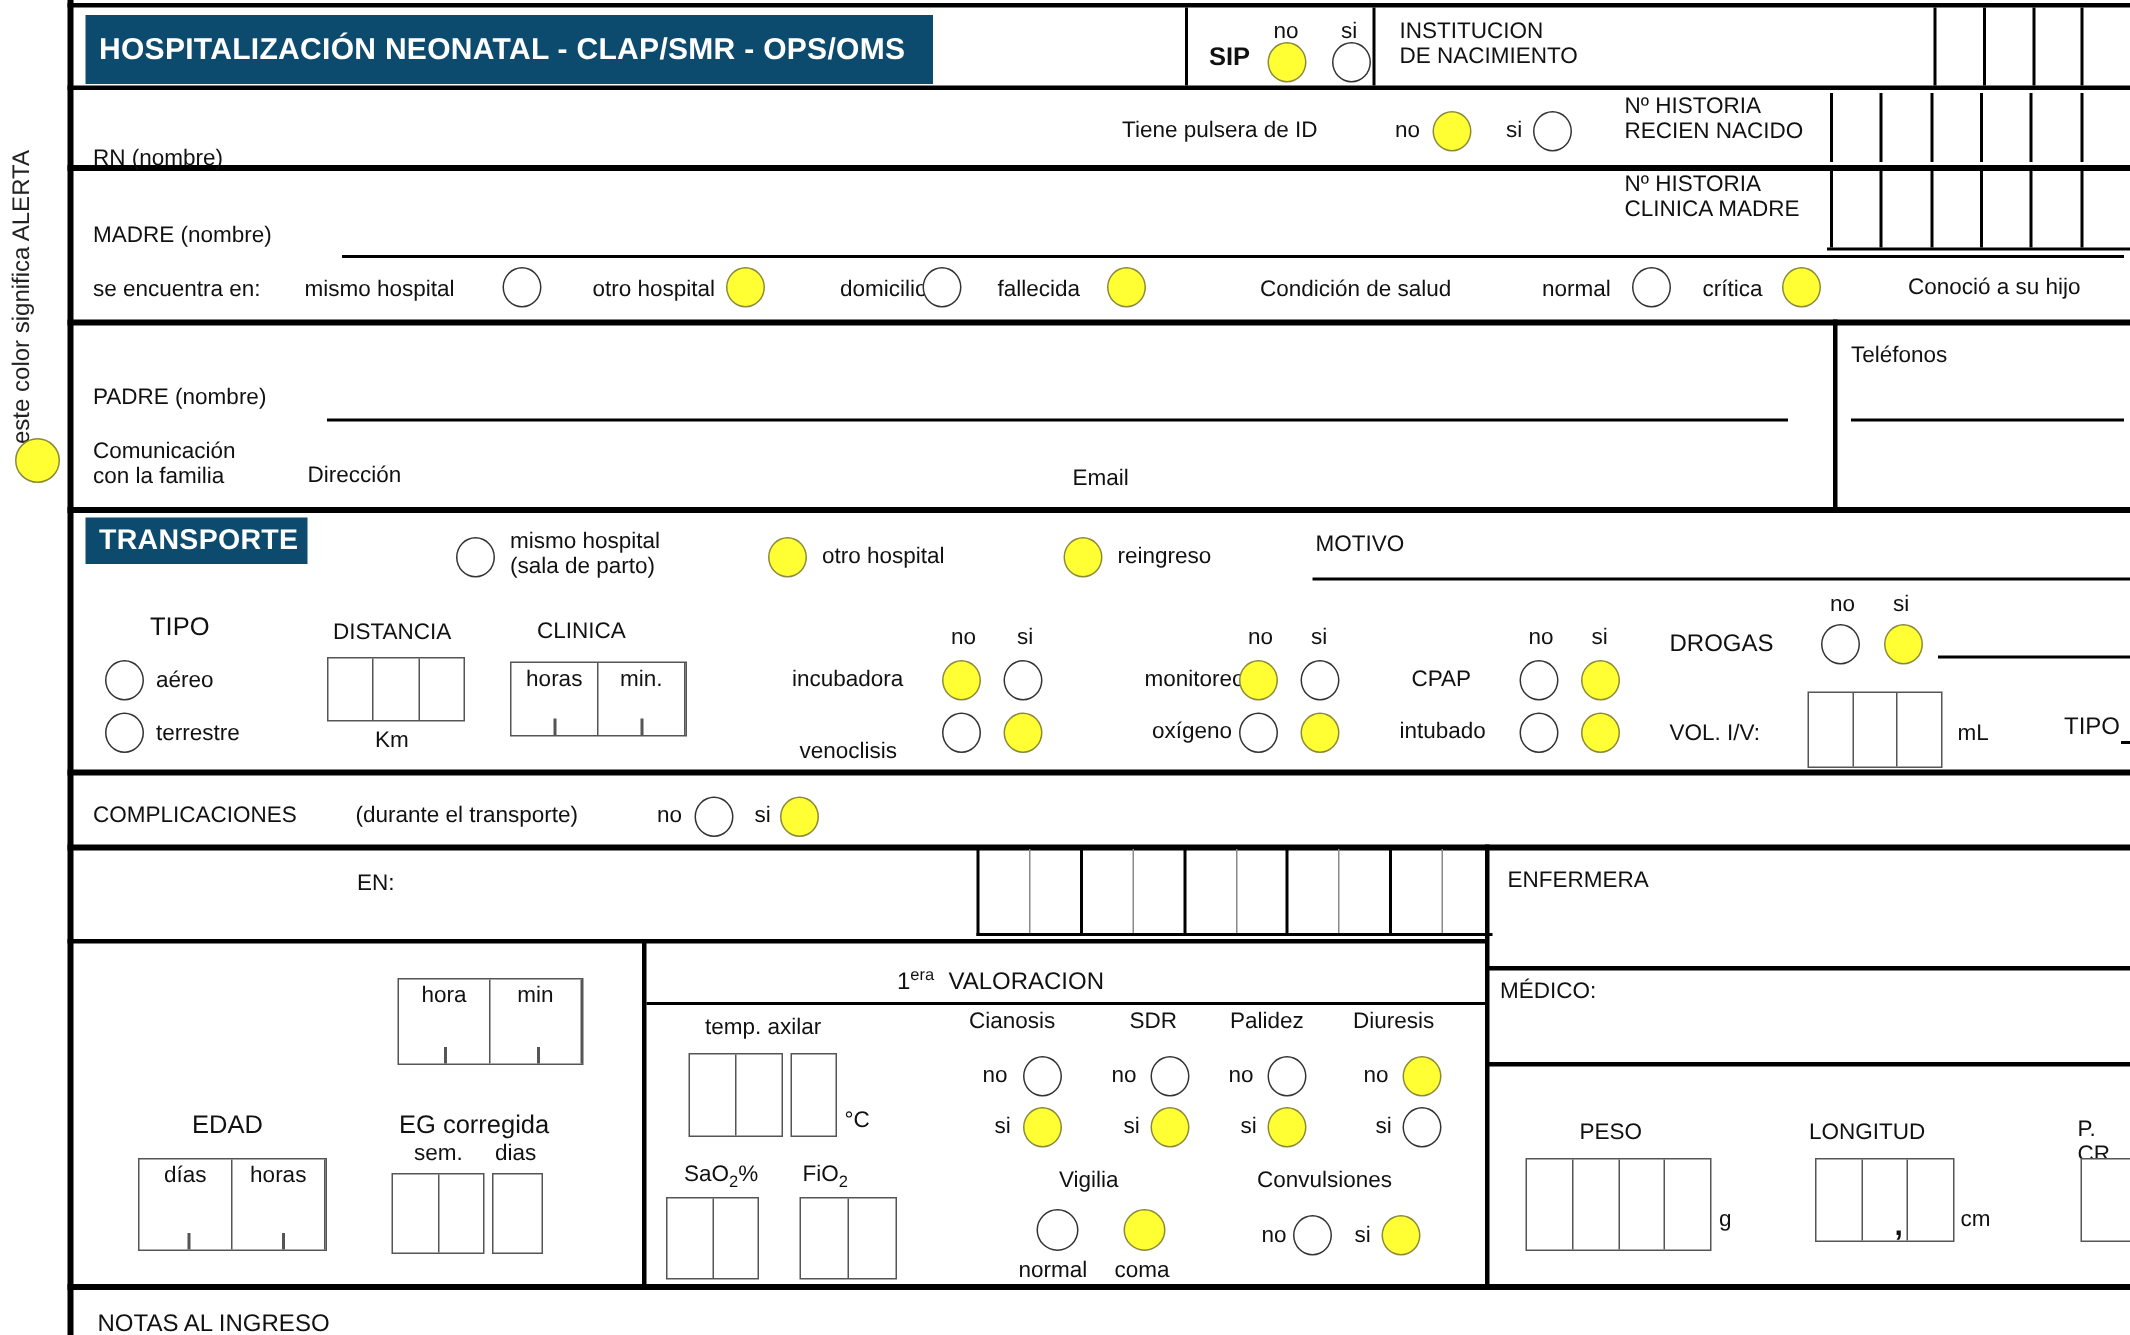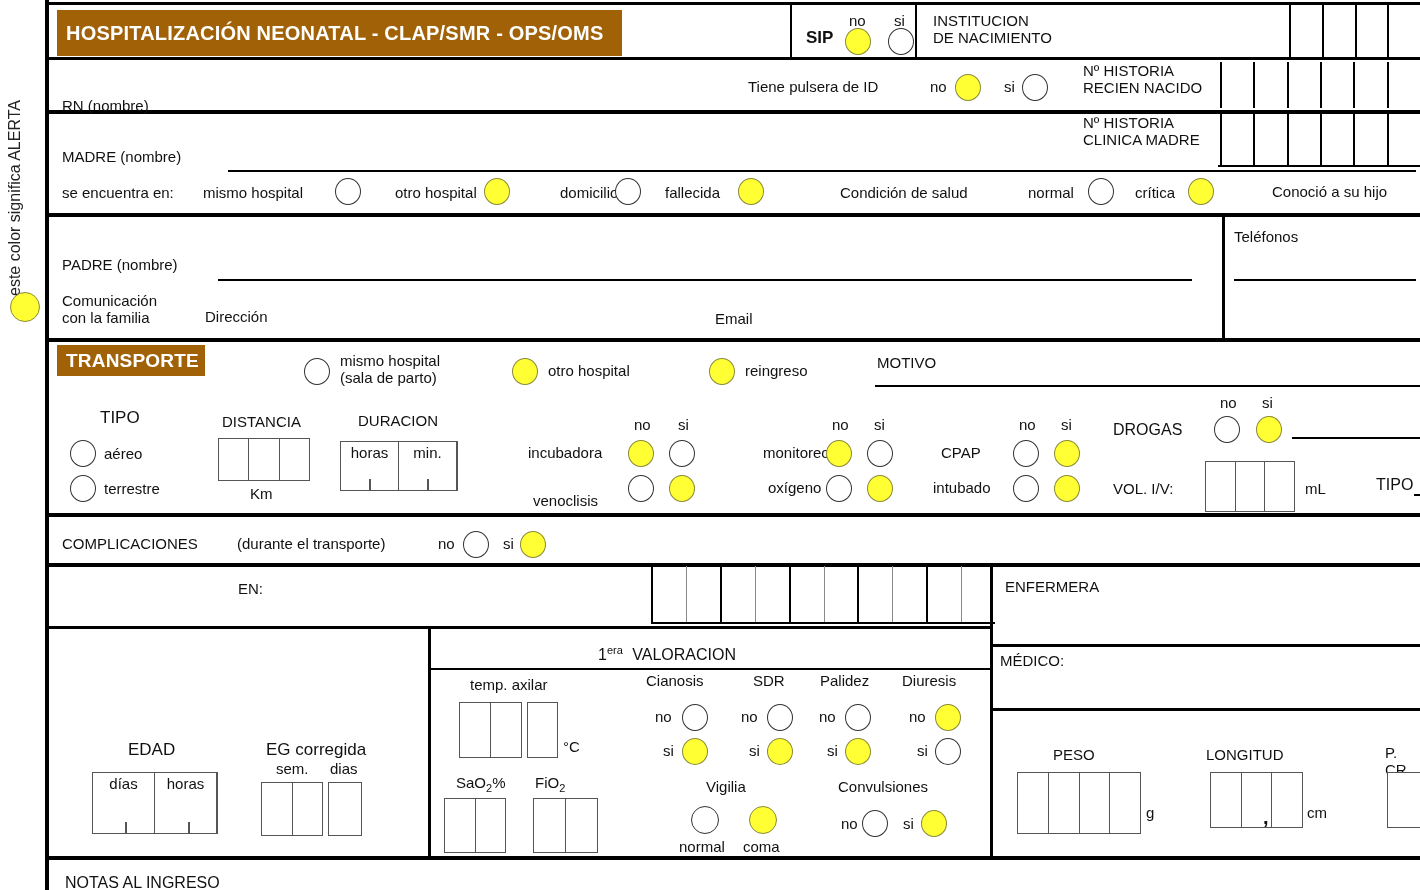--- a/index.html
+++ b/index.html
@@ -7,21 +7,21 @@
         font-family:"Liberation Sans",sans-serif;color:#111;}
   .a{position:absolute;}
   .t{font-size:15px;line-height:17px;white-space:pre-line;}
   .t16{font-size:16px;line-height:18px;}
   .t17{font-size:17px;line-height:19px;}
   .t20{font-size:20px;}
   .b{font-weight:bold;}
   .hl{background:#000;height:3px;}
   .vl{background:#000;width:3px;}
   .wl{background:#000;height:2px;}
-  .sect{background:#a16207;color:#fff;font-weight:bold;display:flex;align-items:center;
+  .sect{background:#0c4a6e;color:#fff;font-weight:bold;display:flex;align-items:center;
         padding-left:9px;box-sizing:border-box;letter-spacing:.2px;}
   .r{width:26px;height:27px;border:1.6px solid #333;border-radius:50%;background:#fff;
      box-sizing:border-box;display:inline-block;}
   .r.on{background:#ffff33;border-color:#8a8a3a;}
   .r.lg{width:30px;height:30px;}
   .r.md{width:28px;height:28px;}
   .legend{left:6px;top:64px;height:232px;writing-mode:vertical-rl;transform:rotate(180deg);
           font-size:16px;color:#222;}
   .box{border:1.6px solid #555;box-sizing:border-box;display:flex;background:#fff;}
   .cell{flex:1;border-right:1.5px solid #555;text-align:center;padding-top:2px;font-size:15px;}
@@ -155,21 +155,21 @@
   <span class="a t" style="left:104px;top:480px">terrestre</span>
 
   <span class="a t" style="left:222px;top:413px">DISTANCIA</span>
   <div class="a box" style="left:218px;top:438px;width:92px;height:43px">
     <div class="cell"></div>
       <div class="cell"></div>
       <div class="cell"></div>
   </div>
   <span class="a t" style="left:250px;top:485px">Km</span>
 
-  <span class="a t" style="left:358px;top:412px">DURACION</span>
+  <span class="a t" style="left:358px;top:412px">CLINICA</span>
   <div class="a box" style="left:340px;top:441px;width:118px;height:50px">
     <div class="cell"><span>horas</span></div>
     <div class="cell"><span>min.</span></div>
     <span class="tick" style="left:28px"></span>
     <span class="tick" style="left:86px"></span>
   </div>
 
   <span class="a t" style="left:528px;top:444px">incubadora</span>
   <span class="a t" style="left:634px;top:416px">no</span>
   <span class="a t" style="left:678px;top:416px">si</span>
@@ -230,20 +230,26 @@
       <div class="d"></div>
       <div class="d"></div>
       <div class="d"></div>
       <div class="d"></div>
       <div class="d"></div>
       <div class="d"></div>
   </div>
   <span class="a t" style="left:1005px;top:578px">ENFERMERA</span>
   <span class="a t" style="left:1000px;top:652px">MÉDICO:</span>
 
+  <div class="a box" style="left:265px;top:652px;width:124px;height:58px">
+    <div class="cell"><span>hora</span></div>
+    <div class="cell"><span>min</span></div>
+    <span class="tick" style="left:30px"></span>
+    <span class="tick" style="left:92px"></span>
+  </div>
 
   <span class="a t17" style="left:128px;top:740px">EDAD</span>
   <div class="a box" style="left:92px;top:772px;width:126px;height:62px">
     <div class="cell"><span>días</span></div>
     <div class="cell"><span>horas</span></div>
     <span class="tick" style="left:32px"></span>
     <span class="tick" style="left:95px"></span>
   </div>
   <span class="a t17" style="left:266px;top:740px">EG corregida</span>
   <span class="a t" style="left:276px;top:760px">sem.</span>

